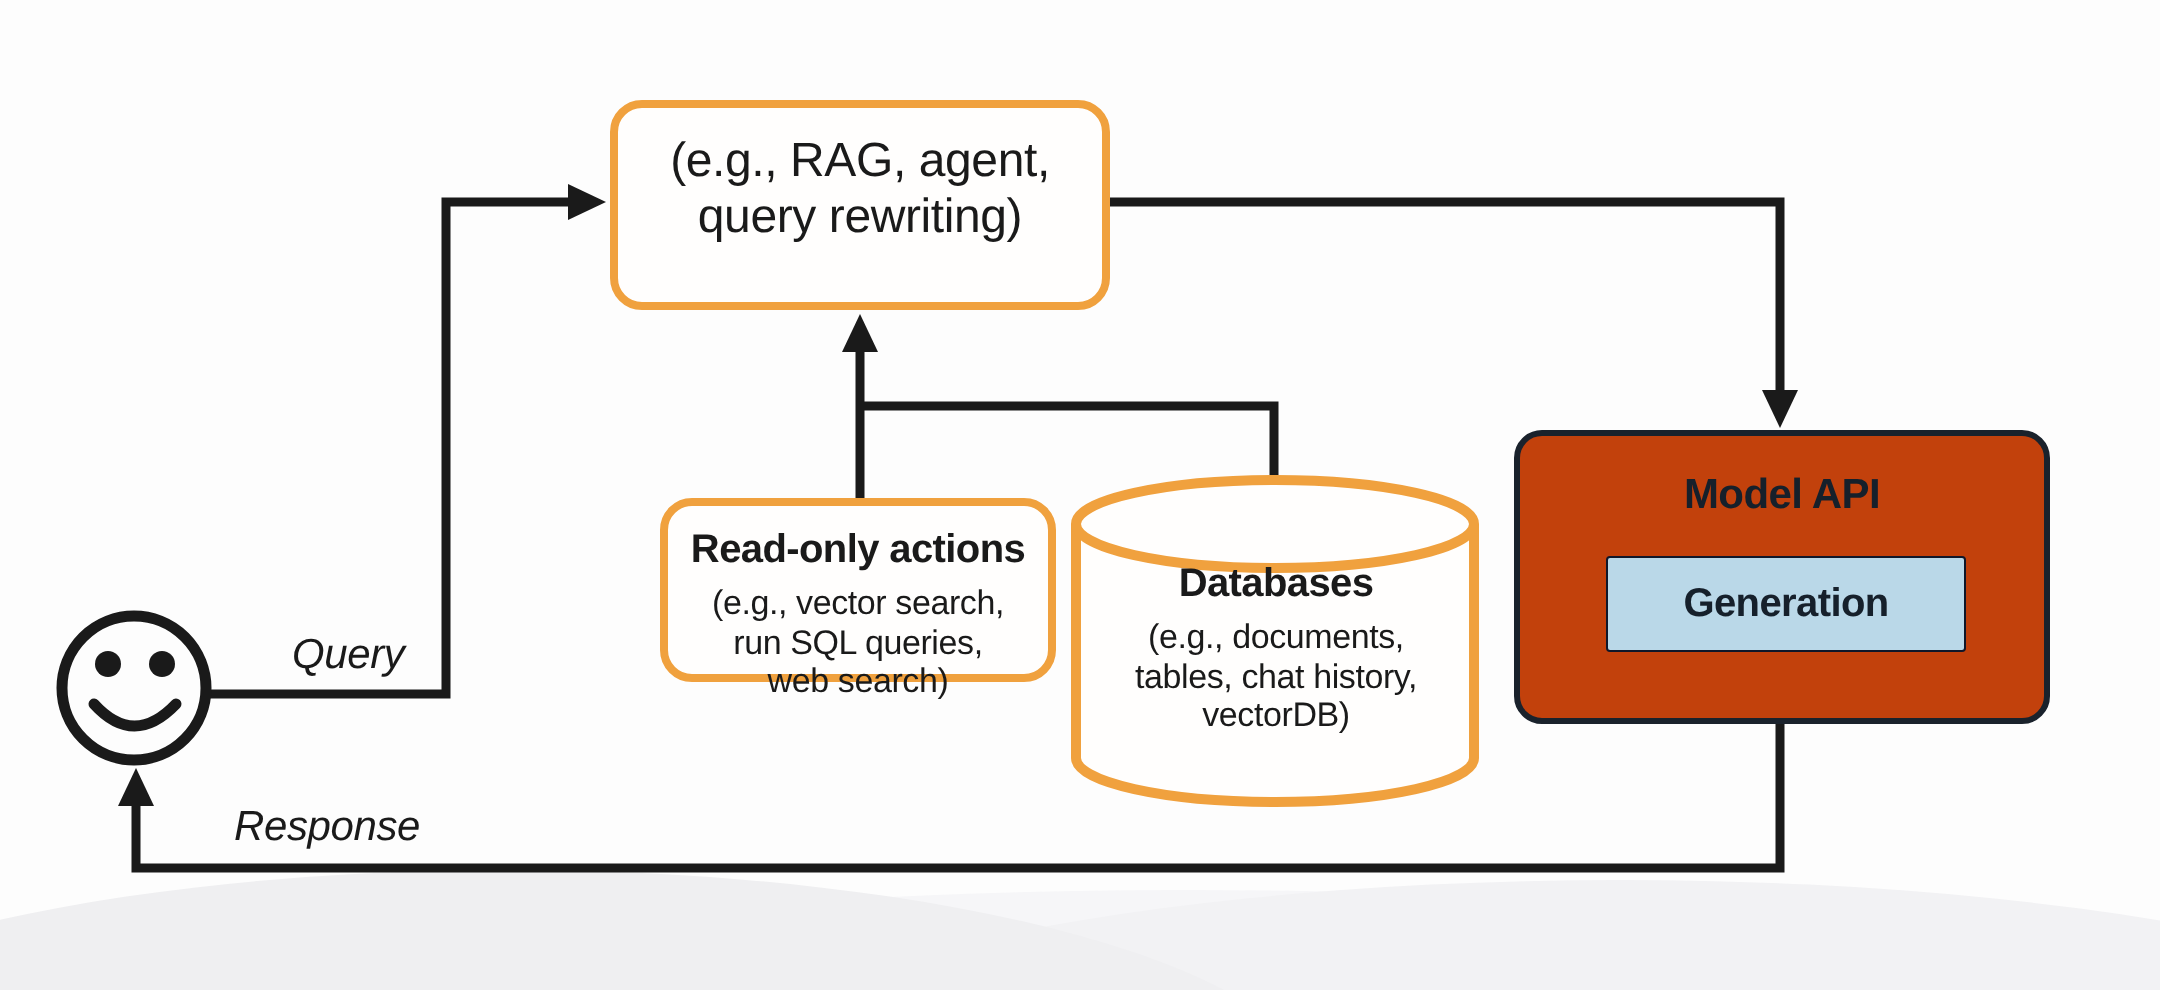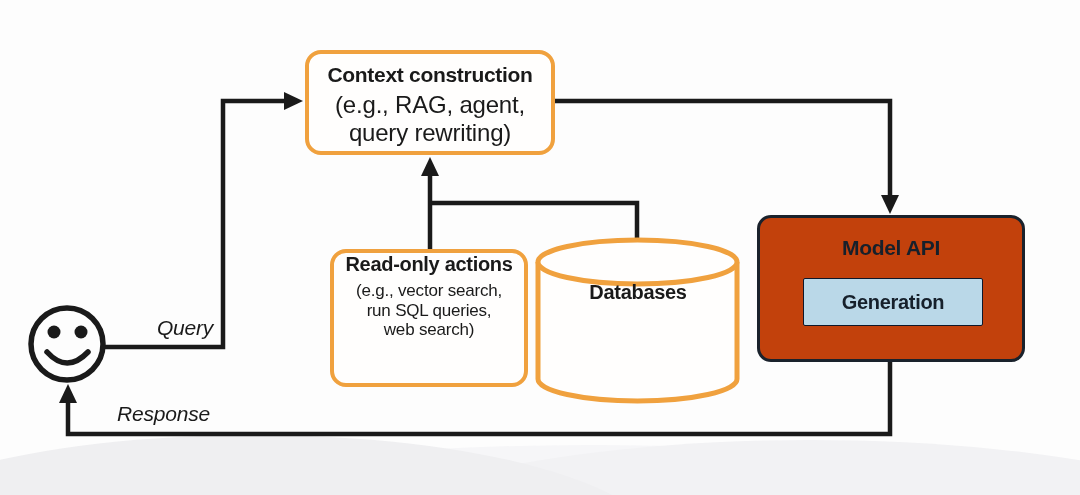--- a/index.html
+++ b/index.html
@@ -22,21 +22,21 @@
     border:4px solid #f0a13e;
     border-radius:16px;
   }
   .node-title{font-weight:700;letter-spacing:-0.3px;}
   .node-sub{white-space:pre-line;letter-spacing:-0.2px;line-height:1.16;}
 
   .ctx-box{left:305px;top:50px;width:250px;height:105px;padding-top:9px;}
   .ctx-box .node-title{font-size:21px;}
   .ctx-box .node-sub{font-size:24px;margin-top:4px;}
 
-  .ro-box{left:330px;top:249px;width:198px;height:138px;}
+  .ro-box{left:330px;top:249px;width:198px;height:92px;padding-top:11px;}
   .ro-box .node-title{font-size:20px;}
   .ro-box .node-sub{font-size:17px;margin-top:5px;}
 
   .db-text{left:538px;top:281px;width:200px;z-index:3;}
   .db-text .node-title{font-size:20px;text-align:center;}
   .db-text .node-sub{font-size:17px;margin-top:5px;}
 
   .api-box{
     left:757px;top:215px;width:268px;height:147px;
     background:#c2410c;border:3px solid #1a222c;border-radius:14px;
@@ -48,21 +48,21 @@
     background:#bad8e8;border:1px solid #0f172a;border-radius:2px;
     display:flex;align-items:center;justify-content:center;
     font-weight:700;font-size:20px;color:#16202b;letter-spacing:-0.3px;
     box-sizing:border-box;
   }
 
   .flow-label{
     position:absolute;z-index:2;font-style:italic;font-size:21px;
     letter-spacing:-0.2px;color:#1a1a1a;
   }
-  .query-label{left:146px;top:316px;width:78px;text-align:center;}
+  .query-label{left:146px;top:316px;width:78px;text-align:left;}
   .response-label{left:90px;top:402px;width:120px;text-align:right;}
 </style>
 </head>
 <body>
 
 <div class="canvas">
 
   <div class="bg-wave-3"></div>
   <div class="bg-wave-2"></div>
   <div class="bg-wave-1"></div>
@@ -90,34 +90,36 @@
 
     <g>
       <circle cx="67" cy="344" r="36" fill="#fdfdfd" stroke="#1a1a1a" stroke-width="5.5"></circle>
       <circle cx="54" cy="332" r="6.5" fill="#1a1a1a"></circle>
       <circle cx="81" cy="332" r="6.5" fill="#1a1a1a"></circle>
       <path d="M 47 352 Q 67 374 88 352" fill="none" stroke="#1a1a1a" stroke-width="5.5" stroke-linecap="round"></path>
     </g>
   </svg>
 
   <div class="node orange-box ctx-box">
-    <div class="node-title">Context construction</div>
     <div class="node-sub">(e.g., RAG, agent,
 query rewriting)</div>
   </div>
 
   <div class="node orange-box ro-box">
     <div class="node-title">Read-only actions</div>
     <div class="node-sub">(e.g., vector search,
 run SQL queries,
 web search)</div>
   </div>
 
   <div class="node db-text">
     <div class="node-title">Databases</div>
+    <div class="node-sub">(e.g., documents,
+tables, chat history,
+vectorDB)</div>
   </div>
 
   <div class="node api-box">
     <div class="node-title">Model API</div>
     <div class="gen-box">Generation</div>
   </div>
 
   <div class="flow-label query-label">Query</div>
   <div class="flow-label response-label">Response</div>
 

